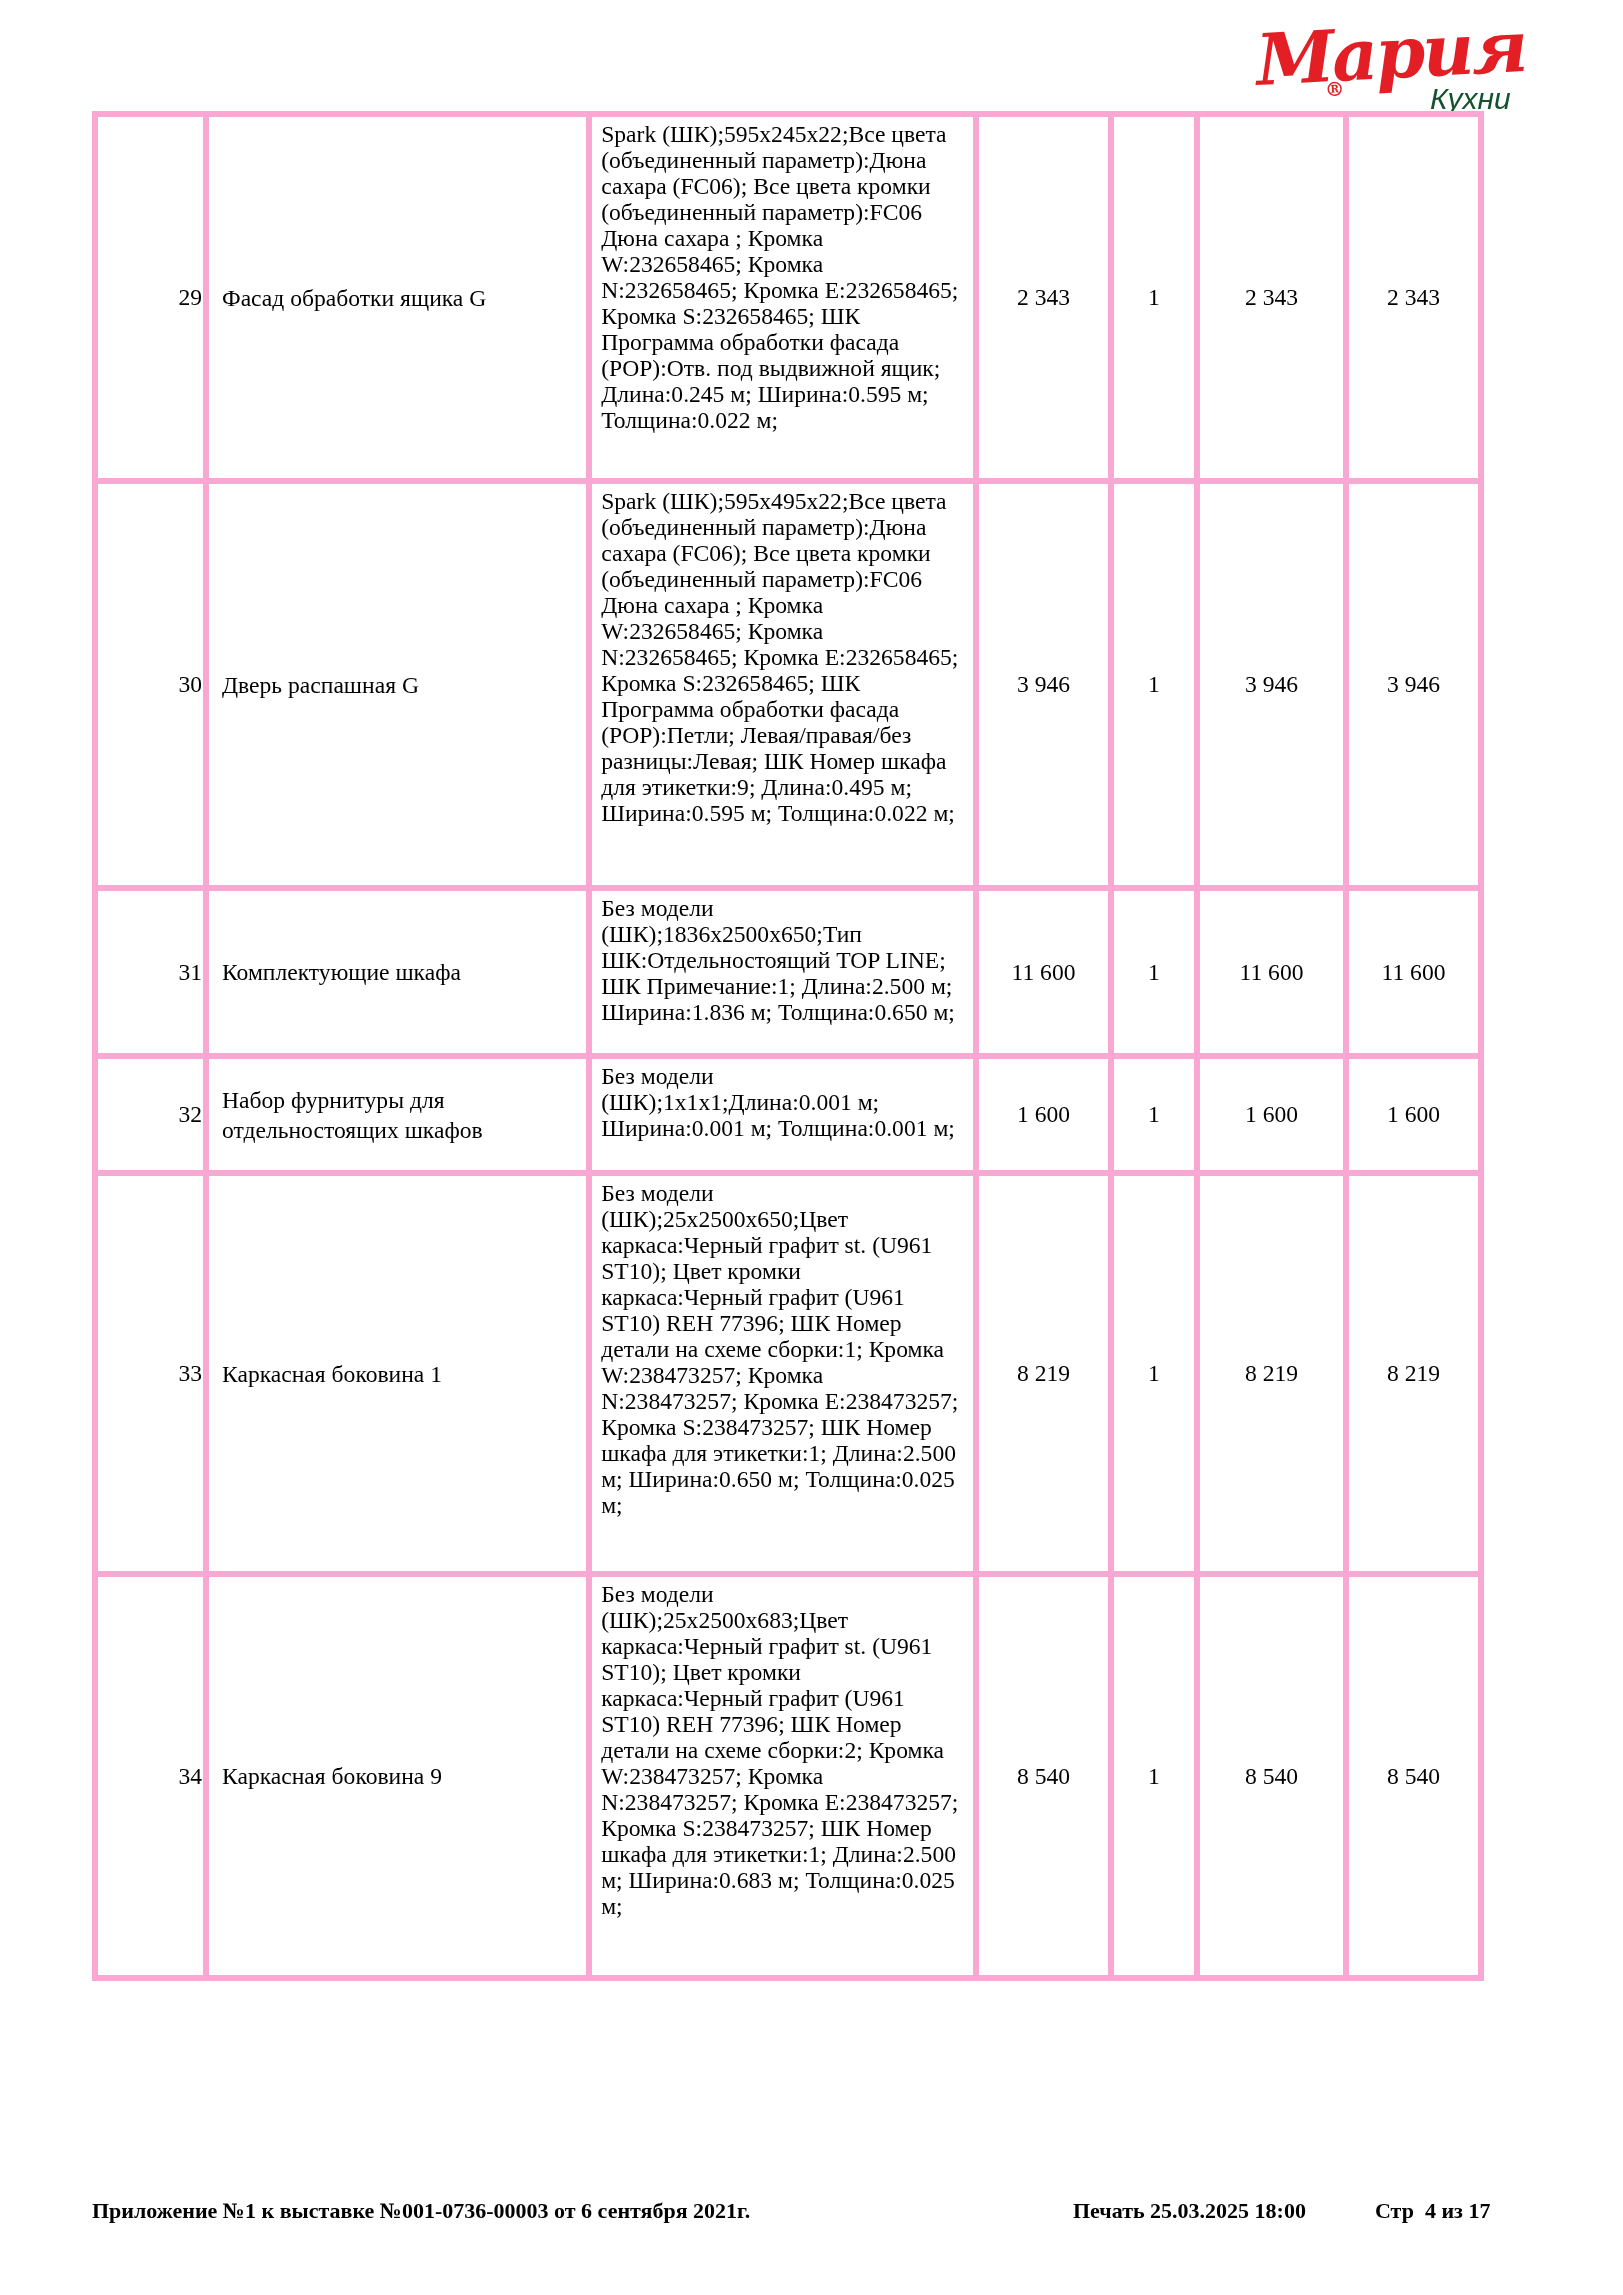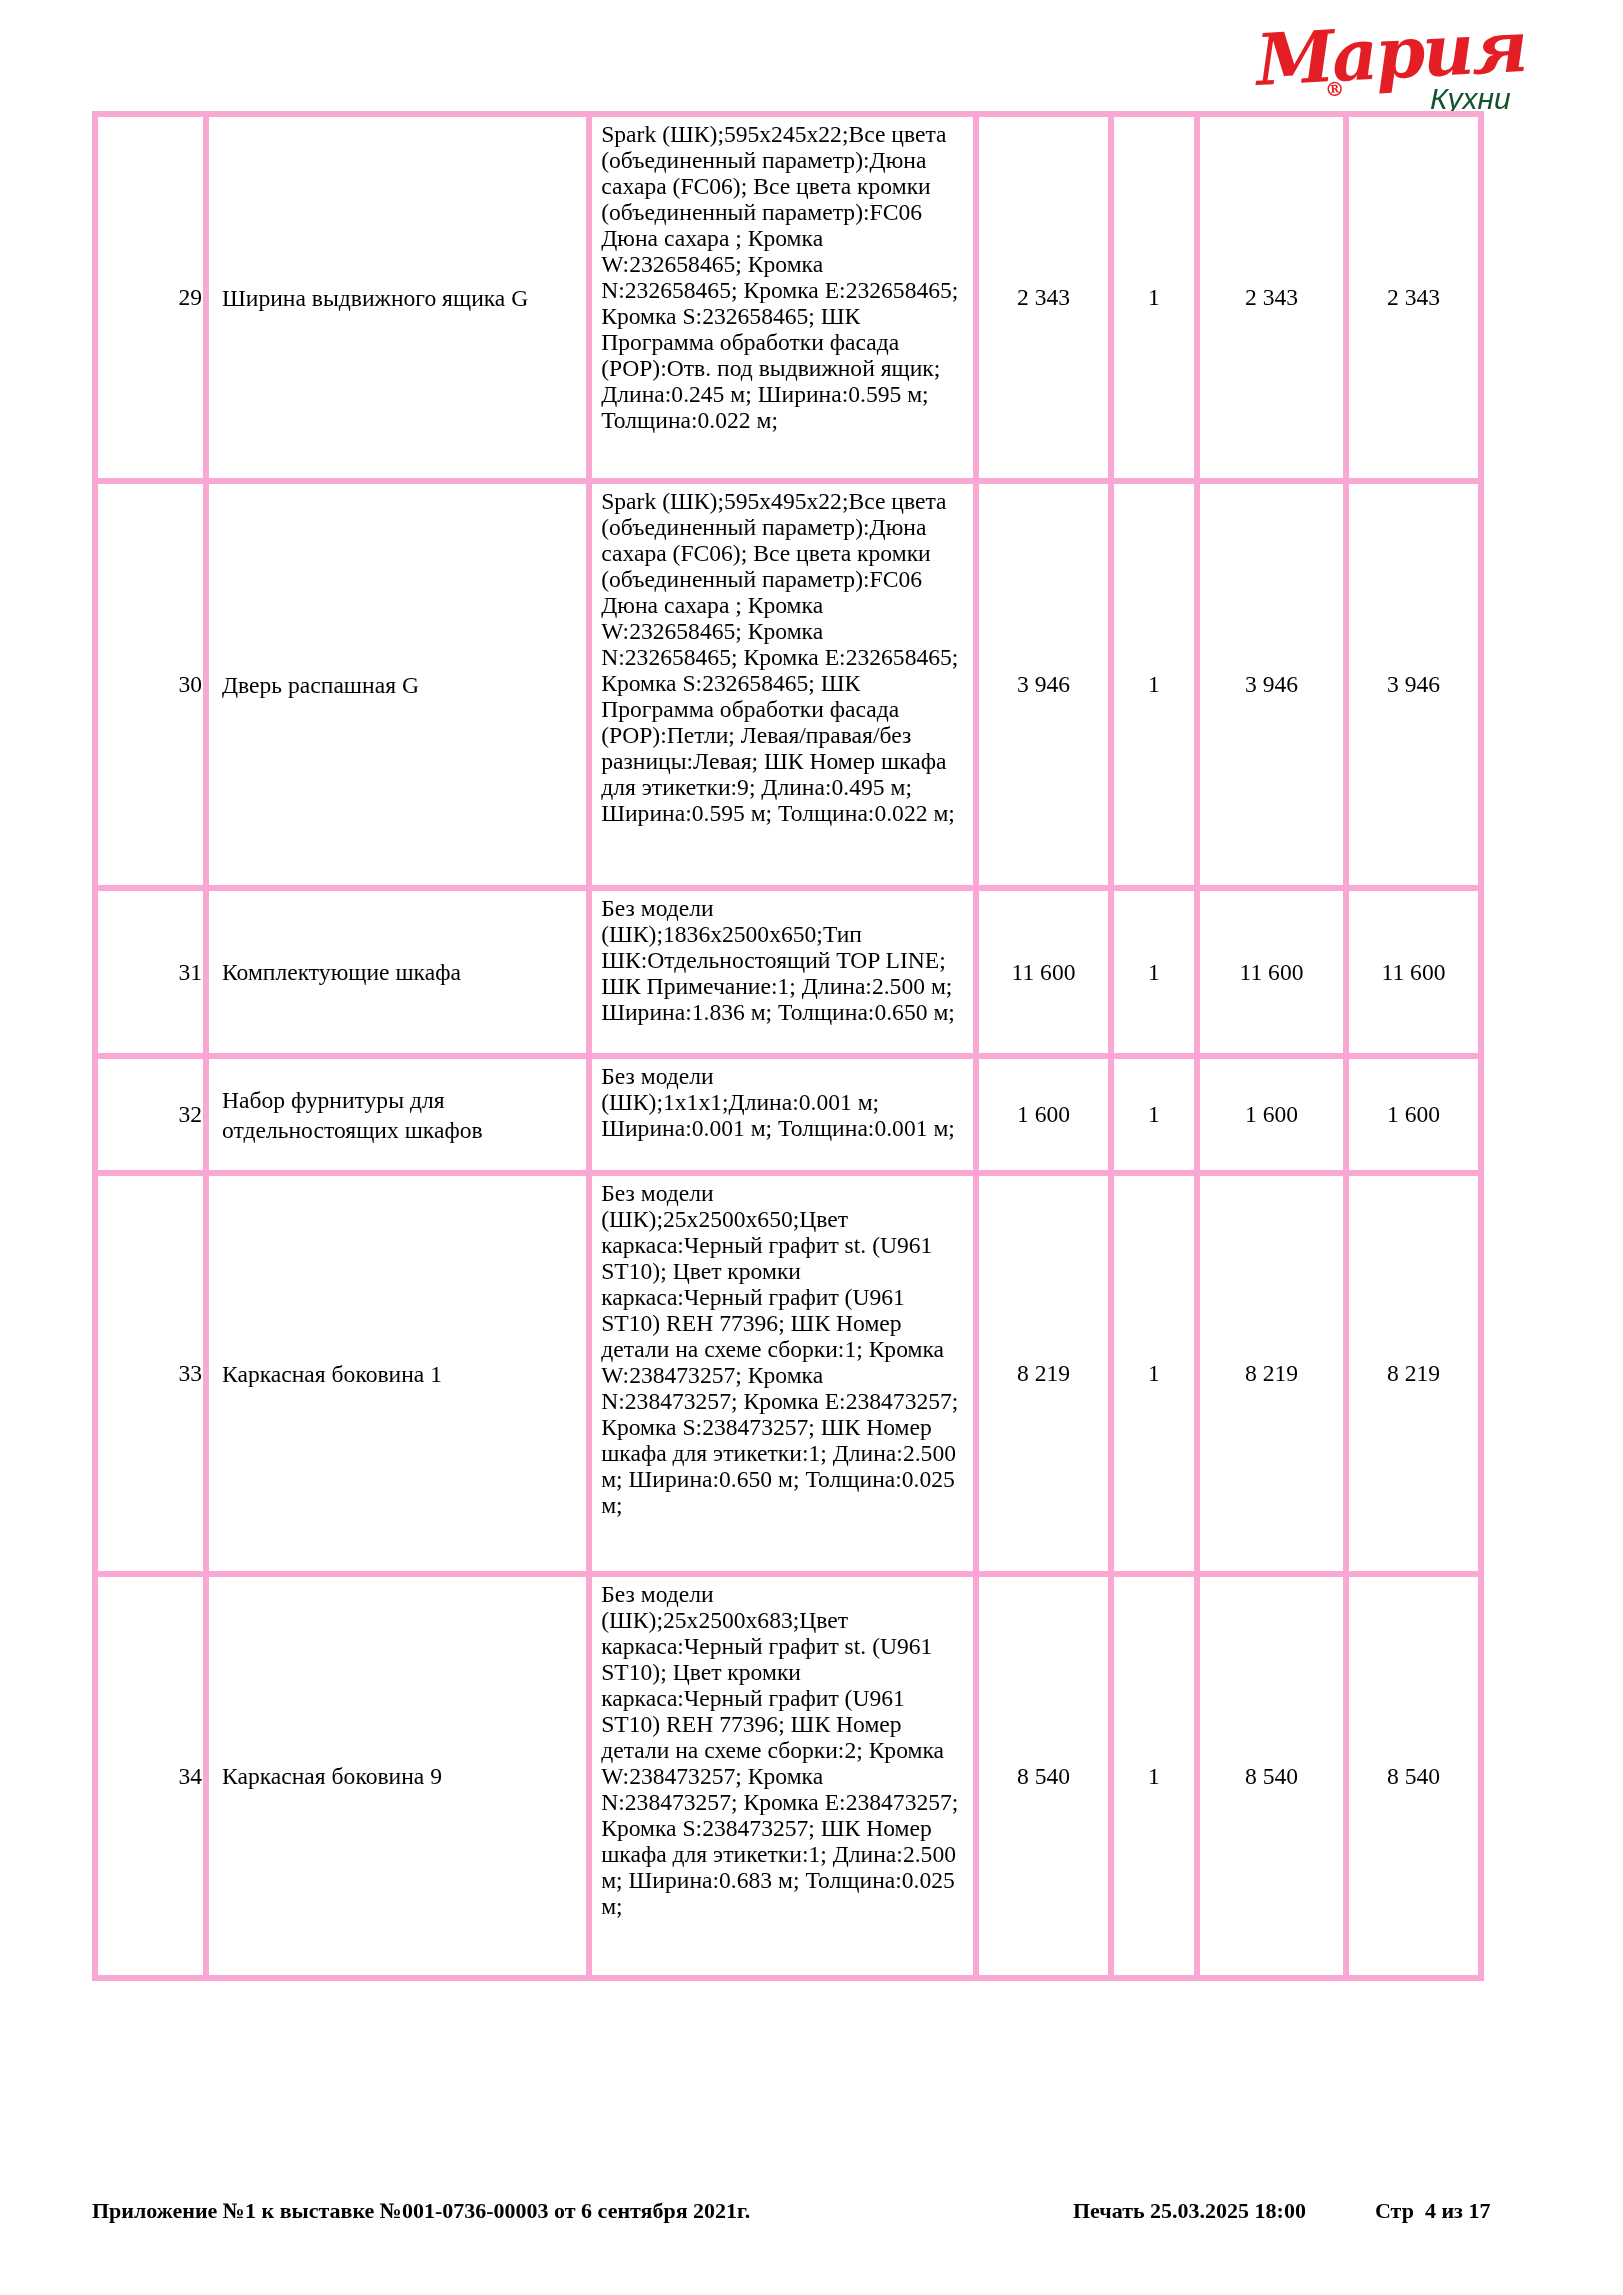--- a/index.html
+++ b/index.html
@@ -117,21 +117,21 @@
       <col class="c-name">
       <col class="c-desc">
     <col class="c-price">
       <col class="c-qty">
       <col class="c-sum">
       <col class="c-total">
   </colgroup>
   <tbody>
     <tr class="h-r29">
       <td class="cell-num">29</td>
-      <td class="cell-name">Ширина выдвижного ящика G</td>
+      <td class="cell-name">Фасад обработки ящика G</td>
       <td class="cell-desc">Spark (ШК);595х245х22;Все цвета (объединенный параметр):Дюна сахара (FC06); Все цвета кромки (объединенный параметр):FC06 Дюна сахара ; Кромка W:232658465; Кромка N:232658465; Кромка E:232658465; Кромка S:232658465; ШК Программа обработки фасада (POP):Отв. под выдвижной ящик; Длина:0.245 м; Ширина:0.595 м; Толщина:0.022 м;</td>
       <td class="cell-money">2 343</td>
       <td class="cell-money">1</td>
       <td class="cell-money">2 343</td>
       <td class="cell-money">2 343</td>
     </tr>
     <tr class="h-r30">
       <td class="cell-num">30</td>
       <td class="cell-name">Дверь распашная G</td>
       <td class="cell-desc">Spark (ШК);595х495х22;Все цвета (объединенный параметр):Дюна сахара (FC06); Все цвета кромки (объединенный параметр):FC06 Дюна сахара ; Кромка W:232658465; Кромка N:232658465; Кромка E:232658465; Кромка S:232658465; ШК Программа обработки фасада (POP):Петли; Левая/правая/без разницы:Левая; ШК Номер шкафа для этикетки:9; Длина:0.495 м; Ширина:0.595 м; Толщина:0.022 м;</td>

